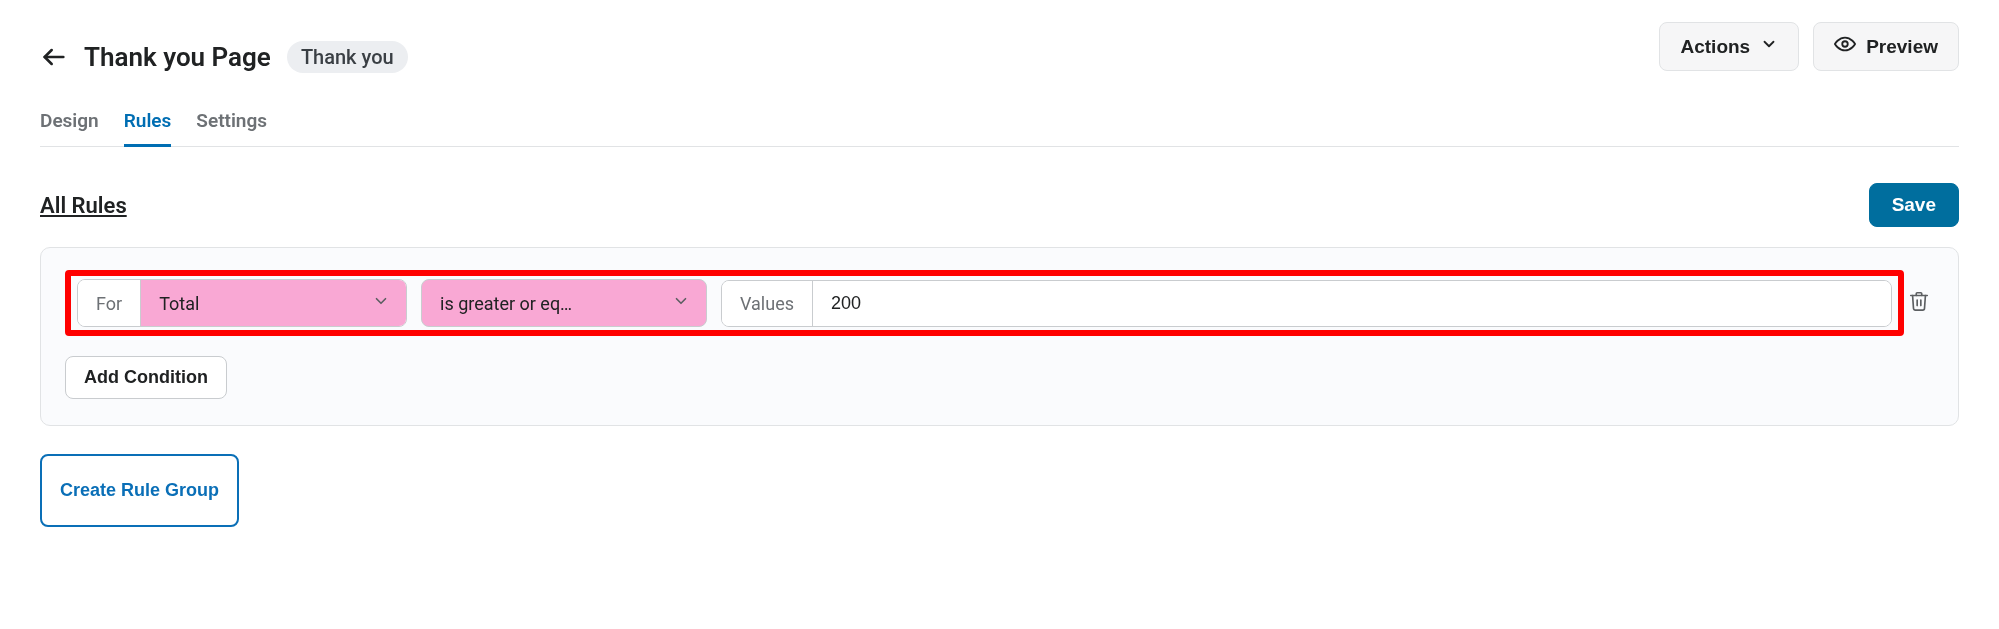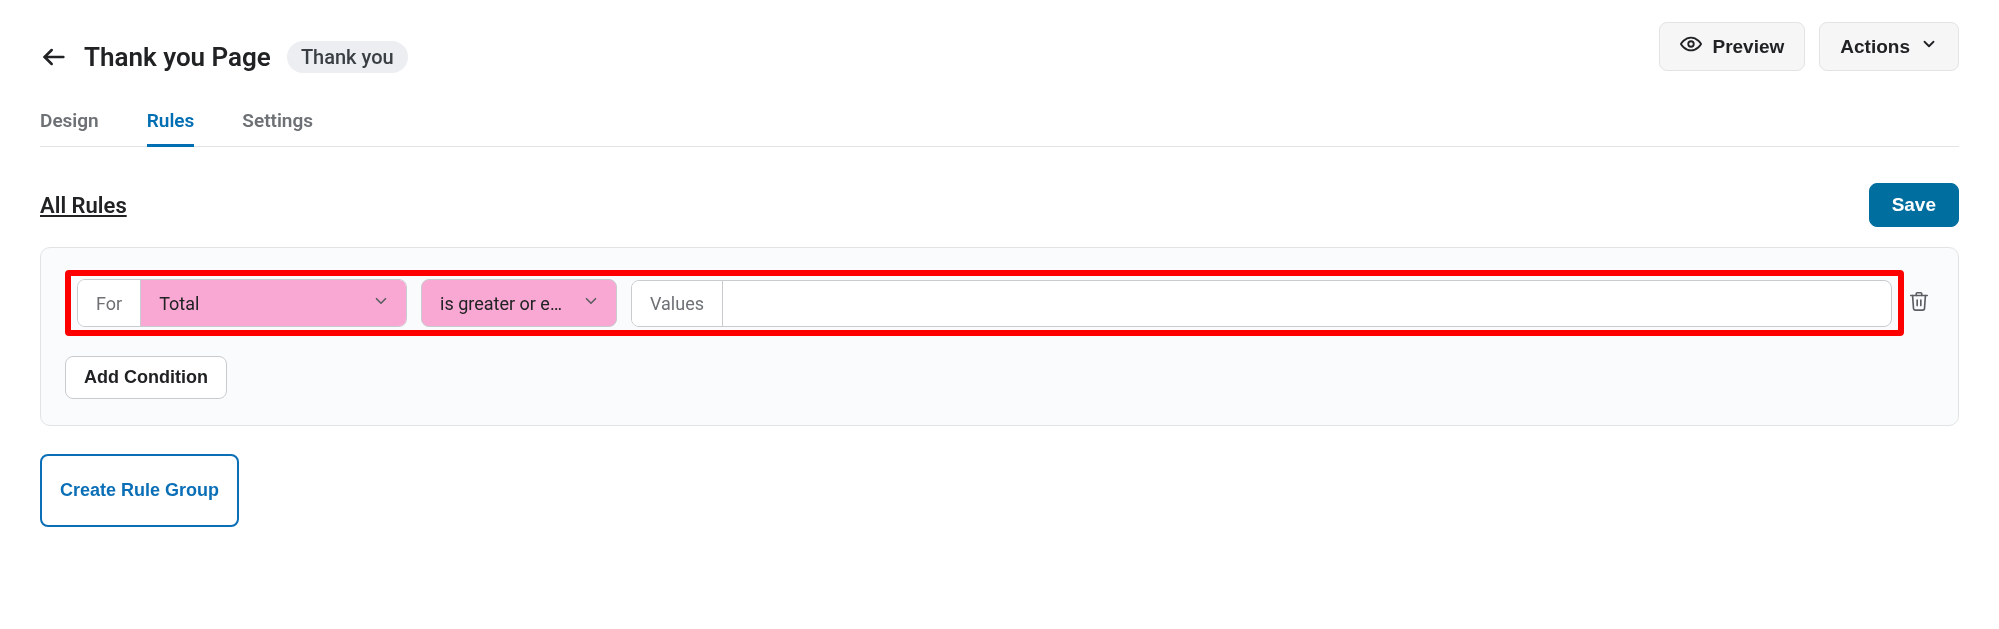--- a/index.html
+++ b/index.html
@@ -57,21 +57,21 @@
     cursor: pointer;
     border: 1px solid #e1e3e5;
     background: #f6f6f7;
     color: #202223;
   }
   .btn svg { flex-shrink: 0; }
 
   
   .tabs {
     display: flex;
-    gap: 48px;
+    gap: 25px;
     margin-top: 36px;
     border-bottom: 1px solid #e1e3e5;
   }
   .tab {
     font-size: 19px;
     font-weight: 600;
     color: #6d7175;
     padding-bottom: 14px;
     cursor: pointer;
     position: relative;
@@ -213,21 +213,21 @@
     border: 2px solid #0a6fb7;
     color: #0a6fb7;
     border-radius: 8px;
     padding: 24px 18px;
     font-size: 18px;
     font-weight: 600;
     cursor: pointer;
   }
 
   .w-for { width: 330px; }
-  .w-op  { width: 196px; }
+  .w-op  { width: 286px; }
   .truncate { white-space: nowrap; overflow: hidden; text-overflow: ellipsis; max-width: 160px; }
 </style>
 </head>
 <body>
 
 
 
 
 <div class="header-row">
   <div class="header-left">
@@ -235,35 +235,35 @@
       <svg width="28" height="28" viewBox="0 0 24 24" fill="none" stroke="currentColor" stroke-width="2.2" stroke-linecap="round" stroke-linejoin="round">
           <line x1="20" y1="12" x2="4" y2="12"></line>
           <polyline points="10 18 4 12 10 6"></polyline>
         </svg>
     </span>
     <span class="page-title">Thank you Page</span>
     <span class="badge">Thank you</span>
   </div>
   <div class="header-right">
     <button class="btn">
+      <span>Actions</span>
+      <span>
+        <svg width="18" height="18" viewBox="0 0 24 24" fill="none" stroke="currentColor" stroke-width="2.4" stroke-linecap="round" stroke-linejoin="round">
+            <polyline points="6 9 12 15 18 9"></polyline>
+          </svg>
+      </span>
+    </button>
+    <button class="btn">
       <span>
         <svg width="22" height="22" viewBox="0 0 24 24" fill="none" stroke="currentColor" stroke-width="2" stroke-linecap="round" stroke-linejoin="round">
             <path d="M1 12s4-7 11-7 11 7 11 7-4 7-11 7-11-7-11-7z"></path>
             <circle cx="12" cy="12" r="3"></circle>
           </svg>
       </span>
       <span>Preview</span>
-    </button>
-    <button class="btn">
-      <span>Actions</span>
-      <span>
-        <svg width="18" height="18" viewBox="0 0 24 24" fill="none" stroke="currentColor" stroke-width="2.4" stroke-linecap="round" stroke-linejoin="round">
-            <polyline points="6 9 12 15 18 9"></polyline>
-          </svg>
-      </span>
     </button>
   </div>
 </div>
 
 
 <div class="tabs">
   <div class="tab">Design</div>
   <div class="tab active">Rules</div>
   <div class="tab">Settings</div>
 </div>
@@ -296,20 +296,21 @@
         <span class="truncate">is greater or eq…</span>
         <span class="chev">
           <svg width="18" height="18" viewBox="0 0 24 24" fill="none" stroke="currentColor" stroke-width="2.2" stroke-linecap="round" stroke-linejoin="round">
               <polyline points="6 9 12 15 18 9"></polyline>
             </svg>
         </span>
       </div>
 
       <div class="input-group value-group">
         <span class="input-prefix">Values</span>
+        <input class="value-input" type="text" value="200" style="">
       </div>
 
     </div>
 
     <span class="trash-btn">
       <span>
         <svg width="22" height="22" viewBox="0 0 24 24" fill="none" stroke="currentColor" stroke-width="1.8" stroke-linecap="round" stroke-linejoin="round">
             <polyline points="3 6 5 6 21 6"></polyline>
             <path d="M19 6l-1 14a2 2 0 0 1-2 2H8a2 2 0 0 1-2-2L5 6"></path>
             <path d="M10 11v6"></path>

